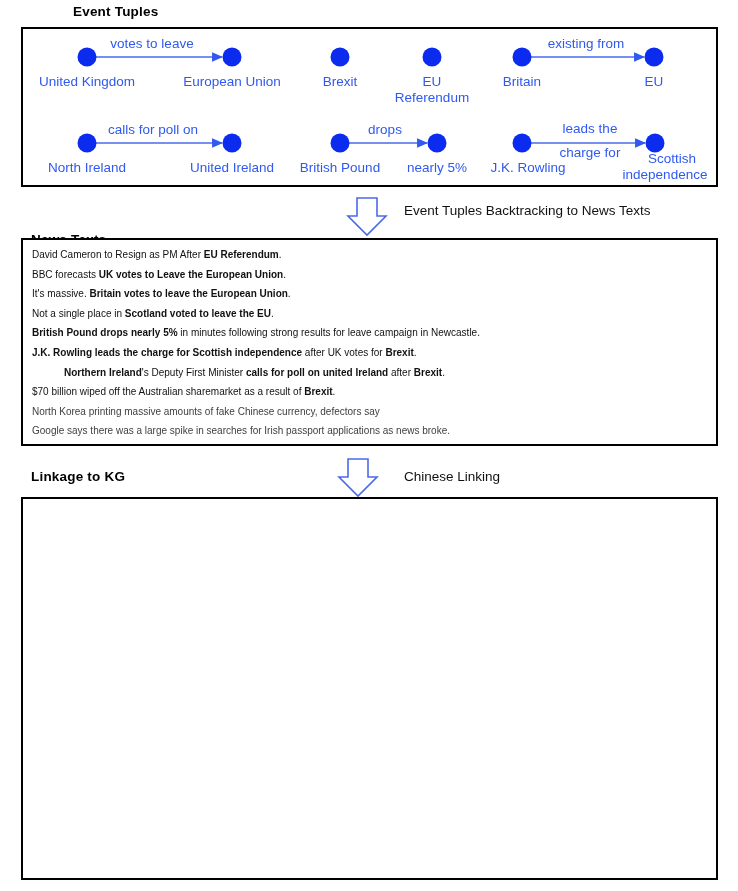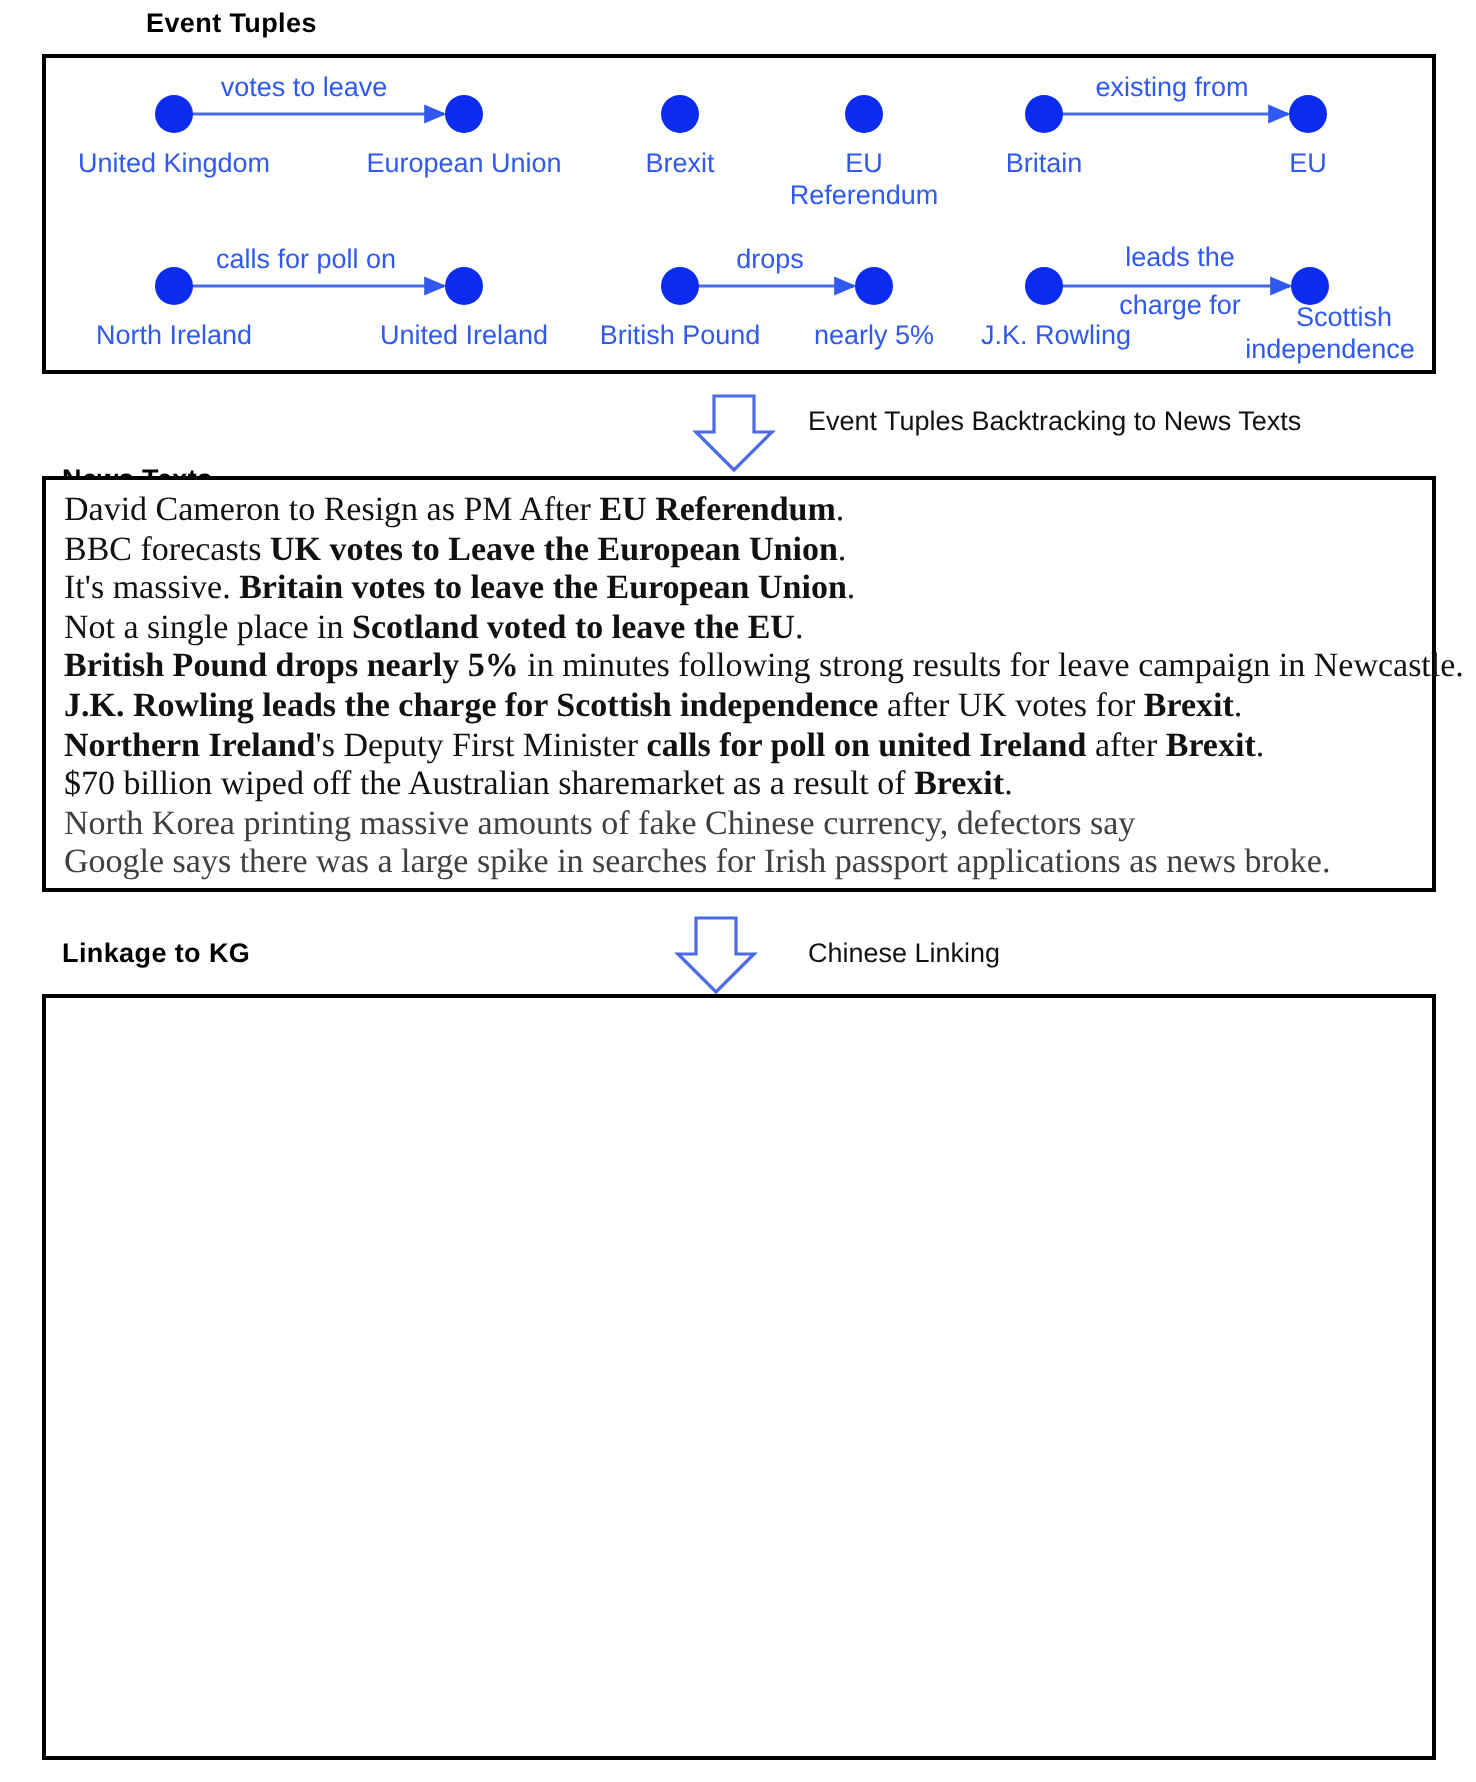--- a/index.html
+++ b/index.html
@@ -1,20 +1,20 @@
 <!DOCTYPE html>
 <html><head>
 <meta charset="utf-8">
 <style>
   html,body{margin:0;padding:0;background:#ffffff;}
   body{width:738px;height:891px;position:relative;font-family:"Liberation Sans",sans-serif;}
   .section-title{position:absolute;font-weight:bold;font-size:13.5px;color:#000;letter-spacing:.2px;}
   .box{position:absolute;border:2.2px solid #000;background:#fff;box-sizing:border-box;}
   .flow-label{position:absolute;font-size:13.5px;color:#111;}
-  .news{position:absolute;font-size:17px;color:#111;line-height:19.6px;white-space:nowrap;font-family:Liberation Serif, serif;}
+  .news{position:absolute;font-size:10px;color:#111;line-height:19.6px;white-space:nowrap;}
   .news b{font-weight:bold;}
   .news.faded{color:#404040;}
   svg{position:absolute;left:0;top:0;overflow:visible;}
   text{font-family:"Liberation Sans",sans-serif;}
 </style>
 </head>
 <body>
 
 <div class="section-title" style="left:31px;top:4px;padding-left:42px;">Event Tuples</div>
 <div class="box" style="left:21px;top:27px;width:697px;height:160px;"></div>
@@ -216,21 +216,21 @@
 
 <div class="section-title" style="left:31px;top:232px;">News Texts</div>
 <div class="box" style="left:21px;top:238px;width:697px;height:208px;"></div>
 <div id="news-list" style="position:absolute;left:32px;top:245px;width:680px;">
     <div class="news" style="position: relative;"><span>David Cameron to Resign as PM After </span><b>EU Referendum</b><span>.</span></div>
     <div class="news" style="position: relative;"><span>BBC forecasts </span><b>UK votes to Leave the European Union</b><span>.</span></div>
     <div class="news" style="position: relative;"><span>It's massive. </span><b>Britain votes to leave the European Union</b><span>.</span></div>
     <div class="news" style="position: relative;"><span>Not a single place in </span><b>Scotland voted to leave the EU</b><span>.</span></div>
     <div class="news" style="position: relative;"><b>British Pound drops nearly 5%</b><span> in minutes following strong results for leave campaign in Newcastle.</span></div>
     <div class="news" style="position: relative;"><b>J.K. Rowling leads the charge for Scottish independence</b><span> after UK votes for </span><b>Brexit</b><span>.</span></div>
-    <div class="news" style="position: relative;"><b>Northern Ireland</b><span>'s Deputy First Minister </span><b>calls for poll on united Ireland</b><span> after </span><b>Brexit</b><span>.</span></div>
+    <div class="news" style="position: relative; margin-left: 32px;"><b>Northern Ireland</b><span>'s Deputy First Minister </span><b>calls for poll on united Ireland</b><span> after </span><b>Brexit</b><span>.</span></div>
     <div class="news" style="position: relative;"><span>$70 billion wiped off the Australian sharemarket as a result of </span><b>Brexit</b><span>.</span></div>
     <div class="news faded" style="position: relative;"><span>North Korea printing massive amounts of fake Chinese currency, defectors say</span></div>
     <div class="news faded" style="position: relative;"><span>Google says there was a large spike in searches for Irish passport applications as news broke.</span></div>
   </div>
 
 <div class="flow-label" style="left:404px;top:469px;">Chinese Linking</div>
 
 <div class="section-title" style="left:31px;top:469px;">Linkage to KG</div>
 <div class="box" style="left:21px;top:497px;width:697px;height:383px;"></div>
 

